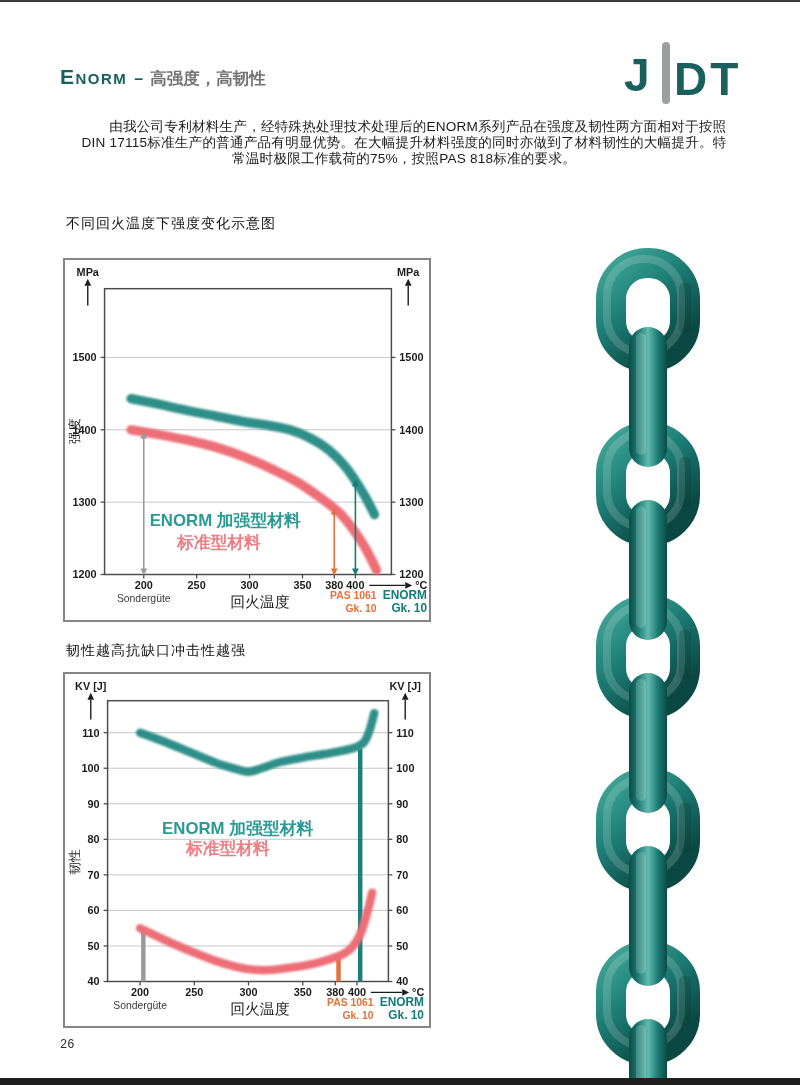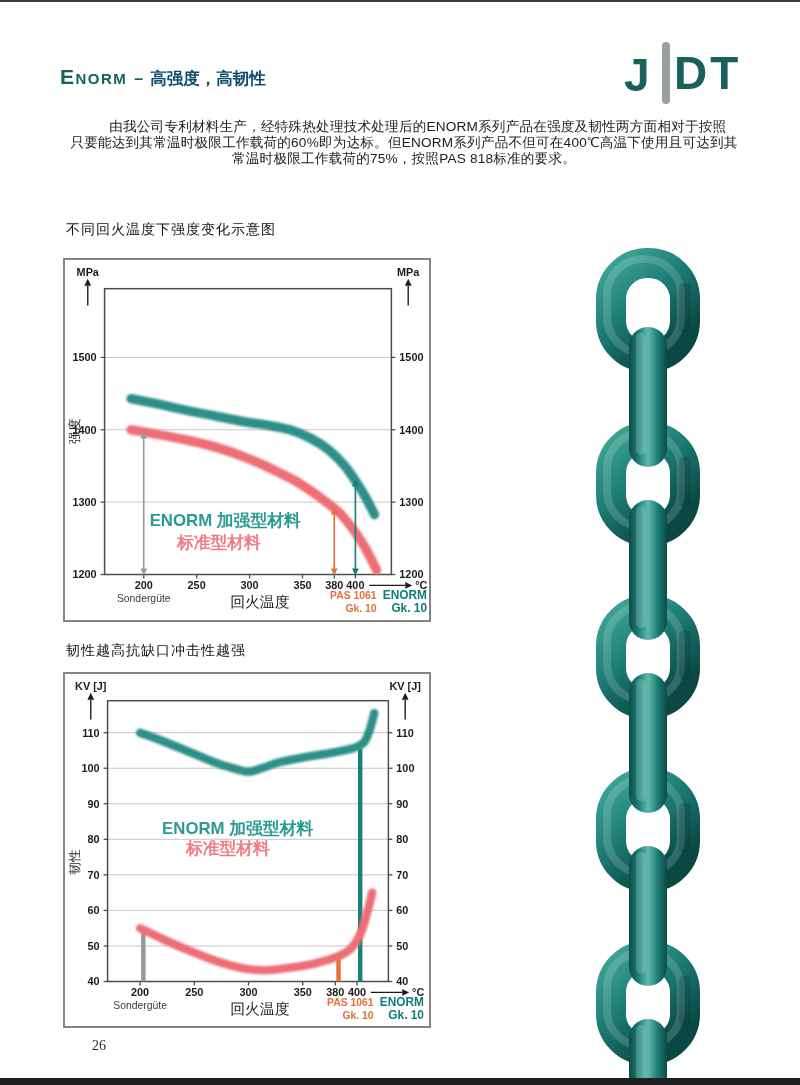--- a/index.html
+++ b/index.html
@@ -7,49 +7,49 @@
         font-family:"Liberation Sans",sans-serif;}
   .edge{position:absolute;left:0;width:800px;background:#2e2e2e;z-index:9;}
   #top-edge{top:0;height:2px;background:#3c3c3c;}
   #bottom-edge{top:1078px;height:7px;background:#1f1f1f;}
 
   
   #logo{position:absolute;left:624px;top:42px;width:135px;height:66px;}
   #logo .jl{position:absolute;left:0;top:6px;font-weight:700;font-size:46px;color:#1a605d;
             font-family:"Liberation Sans",sans-serif;}
   #logo .bar{position:absolute;left:38px;top:0;width:8px;height:62px;border-radius:4px;background:#9aa0a0;}
-  #logo .dt{position:absolute;left:50px;top:4px;font-weight:700;font-size:46px;color:#1a605d;
+  #logo .dt{position:absolute;left:50px;top:10px;font-weight:700;font-size:46px;color:#1a605d;
             letter-spacing:3px;font-family:"Liberation Sans",sans-serif;}
 
   
   #hdr{position:absolute;left:60px;top:64px;line-height:25px;}
   .brand{font-variant:small-caps;color:#16605e;font-weight:700;font-size:21px;letter-spacing:1.5px;}
   .hd-dash{color:#16605e;font-size:16px;margin:0 7px;font-weight:700;}
-  .hd-zh{color:#0c4a6e;font-weight:700;font-size:16.5px;}
+  .hd-zh{color:#737373;font-weight:700;font-size:16.5px;}
   .hd-en{color:#151515;font-weight:700;font-size:17px;}
 
   
   #para{position:absolute;left:57px;top:119px;width:694px;color:#1b1b1b;
         font-size:13.6px;line-height:15.9px;letter-spacing:0.2px;}
   .pline{white-space:pre;text-align:center;}
 
   
   .chart-title{position:absolute;left:66px;font-size:14px;color:#111;letter-spacing:1px;font-weight:500;}
-  #c1-title{top:221px;}
+  #c1-title{top:215px;}
   #c2-title{top:642px;font-family:Liberation Serif, serif;}
   .chart-box{position:absolute;left:63px;width:368px;border:2px solid #858585;box-sizing:border-box;background:#fff;}
   #c1-box{top:258px;height:364px;}
   #c2-box{top:672px;height:356px;}
   .chart-box svg{display:block;width:100%;height:100%;overflow:visible;}
 
   
   #chain{position:absolute;left:570px;top:240px;width:175px;height:845px;}
 
-  #pageno{position:absolute;left:60px;top:1038px;font-family:Liberation Serif, serif;
-          font-size:14px;color:#2a2a2a;margin-left:32px;}
+  #pageno{position:absolute;left:60px;top:1038px;font-family:Liberation Mono, monospace;
+          font-size:12px;color:#2a2a2a;}
 </style>
 </head>
 <body>
 
 <div id="page">
   <div id="top-edge" class="edge"></div>
 
   <div id="logo">
     <span class="jl">J</span>
     <span class="bar"></span>
@@ -57,21 +57,21 @@
   </div>
 
   <div id="hdr">
     <div>
       <span class="brand">Enorm</span><span class="hd-dash">–</span><span class="hd-zh">高强度，高韧性</span>
     </div>
   </div>
 
   <div id="para">
       <div class="pline">　　由我公司专利材料生产，经特殊热处理技术处理后的ENORM系列产品在强度及韧性两方面相对于按照</div>
-      <div class="pline">只要能达到其常温时极限工作载荷的60%即为达标。但ENORM系列产品不但可在400℃高温下使用且可达到其</div>
+      <div class="pline">DIN 17115标准生产的普通产品有明显优势。在大幅提升材料强度的同时亦做到了材料韧性的大幅提升。特</div>
       <div class="pline">常温时极限工作载荷的75%，按照PAS 818标准的要求。</div>
     </div>
 
   <div id="c1-title" class="chart-title">不同回火温度下强度变化示意图</div>
   <div id="c1-box" class="chart-box">
     <svg viewBox="0 0 368 364">
         <defs>
           <filter id="soft0" x="-20%" y="-20%" width="140%" height="140%">
             <feGaussianBlur stdDeviation="1.3"></feGaussianBlur>
           </filter>

